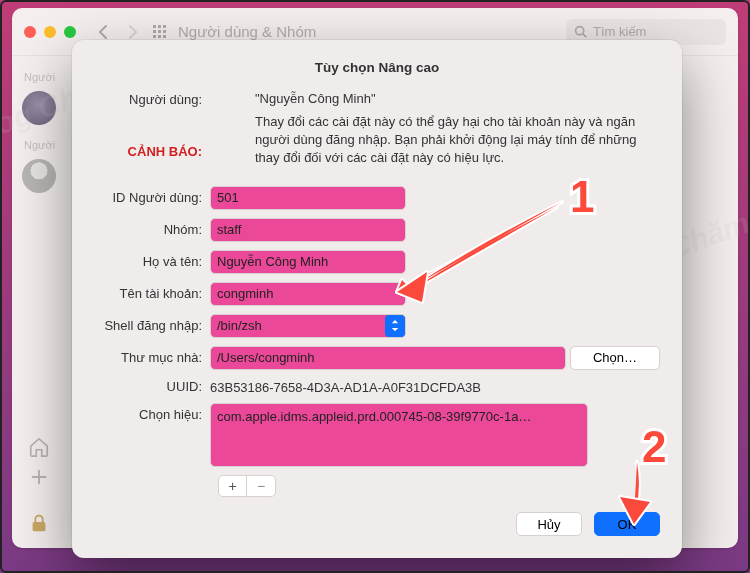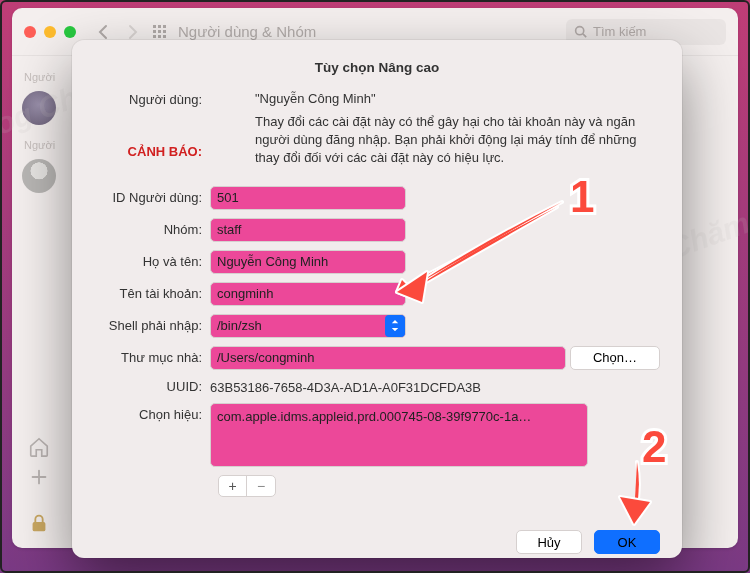--- a/index.html
+++ b/index.html
@@ -120,21 +120,21 @@
   .seg {
     display:inline-flex; background:#fff; border:1px solid #d6d0cf;
     border-radius:5px; overflow:hidden; height:22px;
   }
   .seg button {
     width:28px; border:none; background:transparent; font-size:14px; color:#555;
     border-right:1px solid #d6d0cf;
   }
   .seg button:last-child{border-right:none;color:#888;}
   .sheet-footer {
-    position:absolute; right:22px; bottom:4px;
+    position:absolute; right:22px; bottom:22px;
     display:flex; gap:12px;
   }
   .btn {
     height:24px; min-width:66px; padding:0 14px;
     border-radius:5px; font-size:13px;
     border:1px solid #d6d0cf; background:#fff;
   }
   .btn-primary {
     background:#0f6fff; color:#000000; border-color:#0f6fff; font-weight:500;
   }
@@ -253,21 +253,21 @@
     <div class="lbl">Họ và tên:</div>
     <input type="text" class="w196 focused" value="Nguyễn Công Minh" style="">
   </div>
 
   <div class="row-field">
     <div class="lbl">Tên tài khoản:</div>
     <input type="text" class="w196 disabled-input" readonly="" value="congminh" style="">
   </div>
 
   <div class="row-field">
-    <div class="lbl">Shell phải nhập:</div>
+    <div class="lbl">Shell đăng nhập:</div>
     <div class="combo-wrap">
       <input type="text" class="w196" value="/bin/zsh" style="">
       <div class="combo-btn">
         <svg viewBox="0 0 10 14">
             <path d="M5 0l4 4H1zM5 14l4-4H1z"></path>
           </svg>
       </div>
     </div>
   </div>
 

